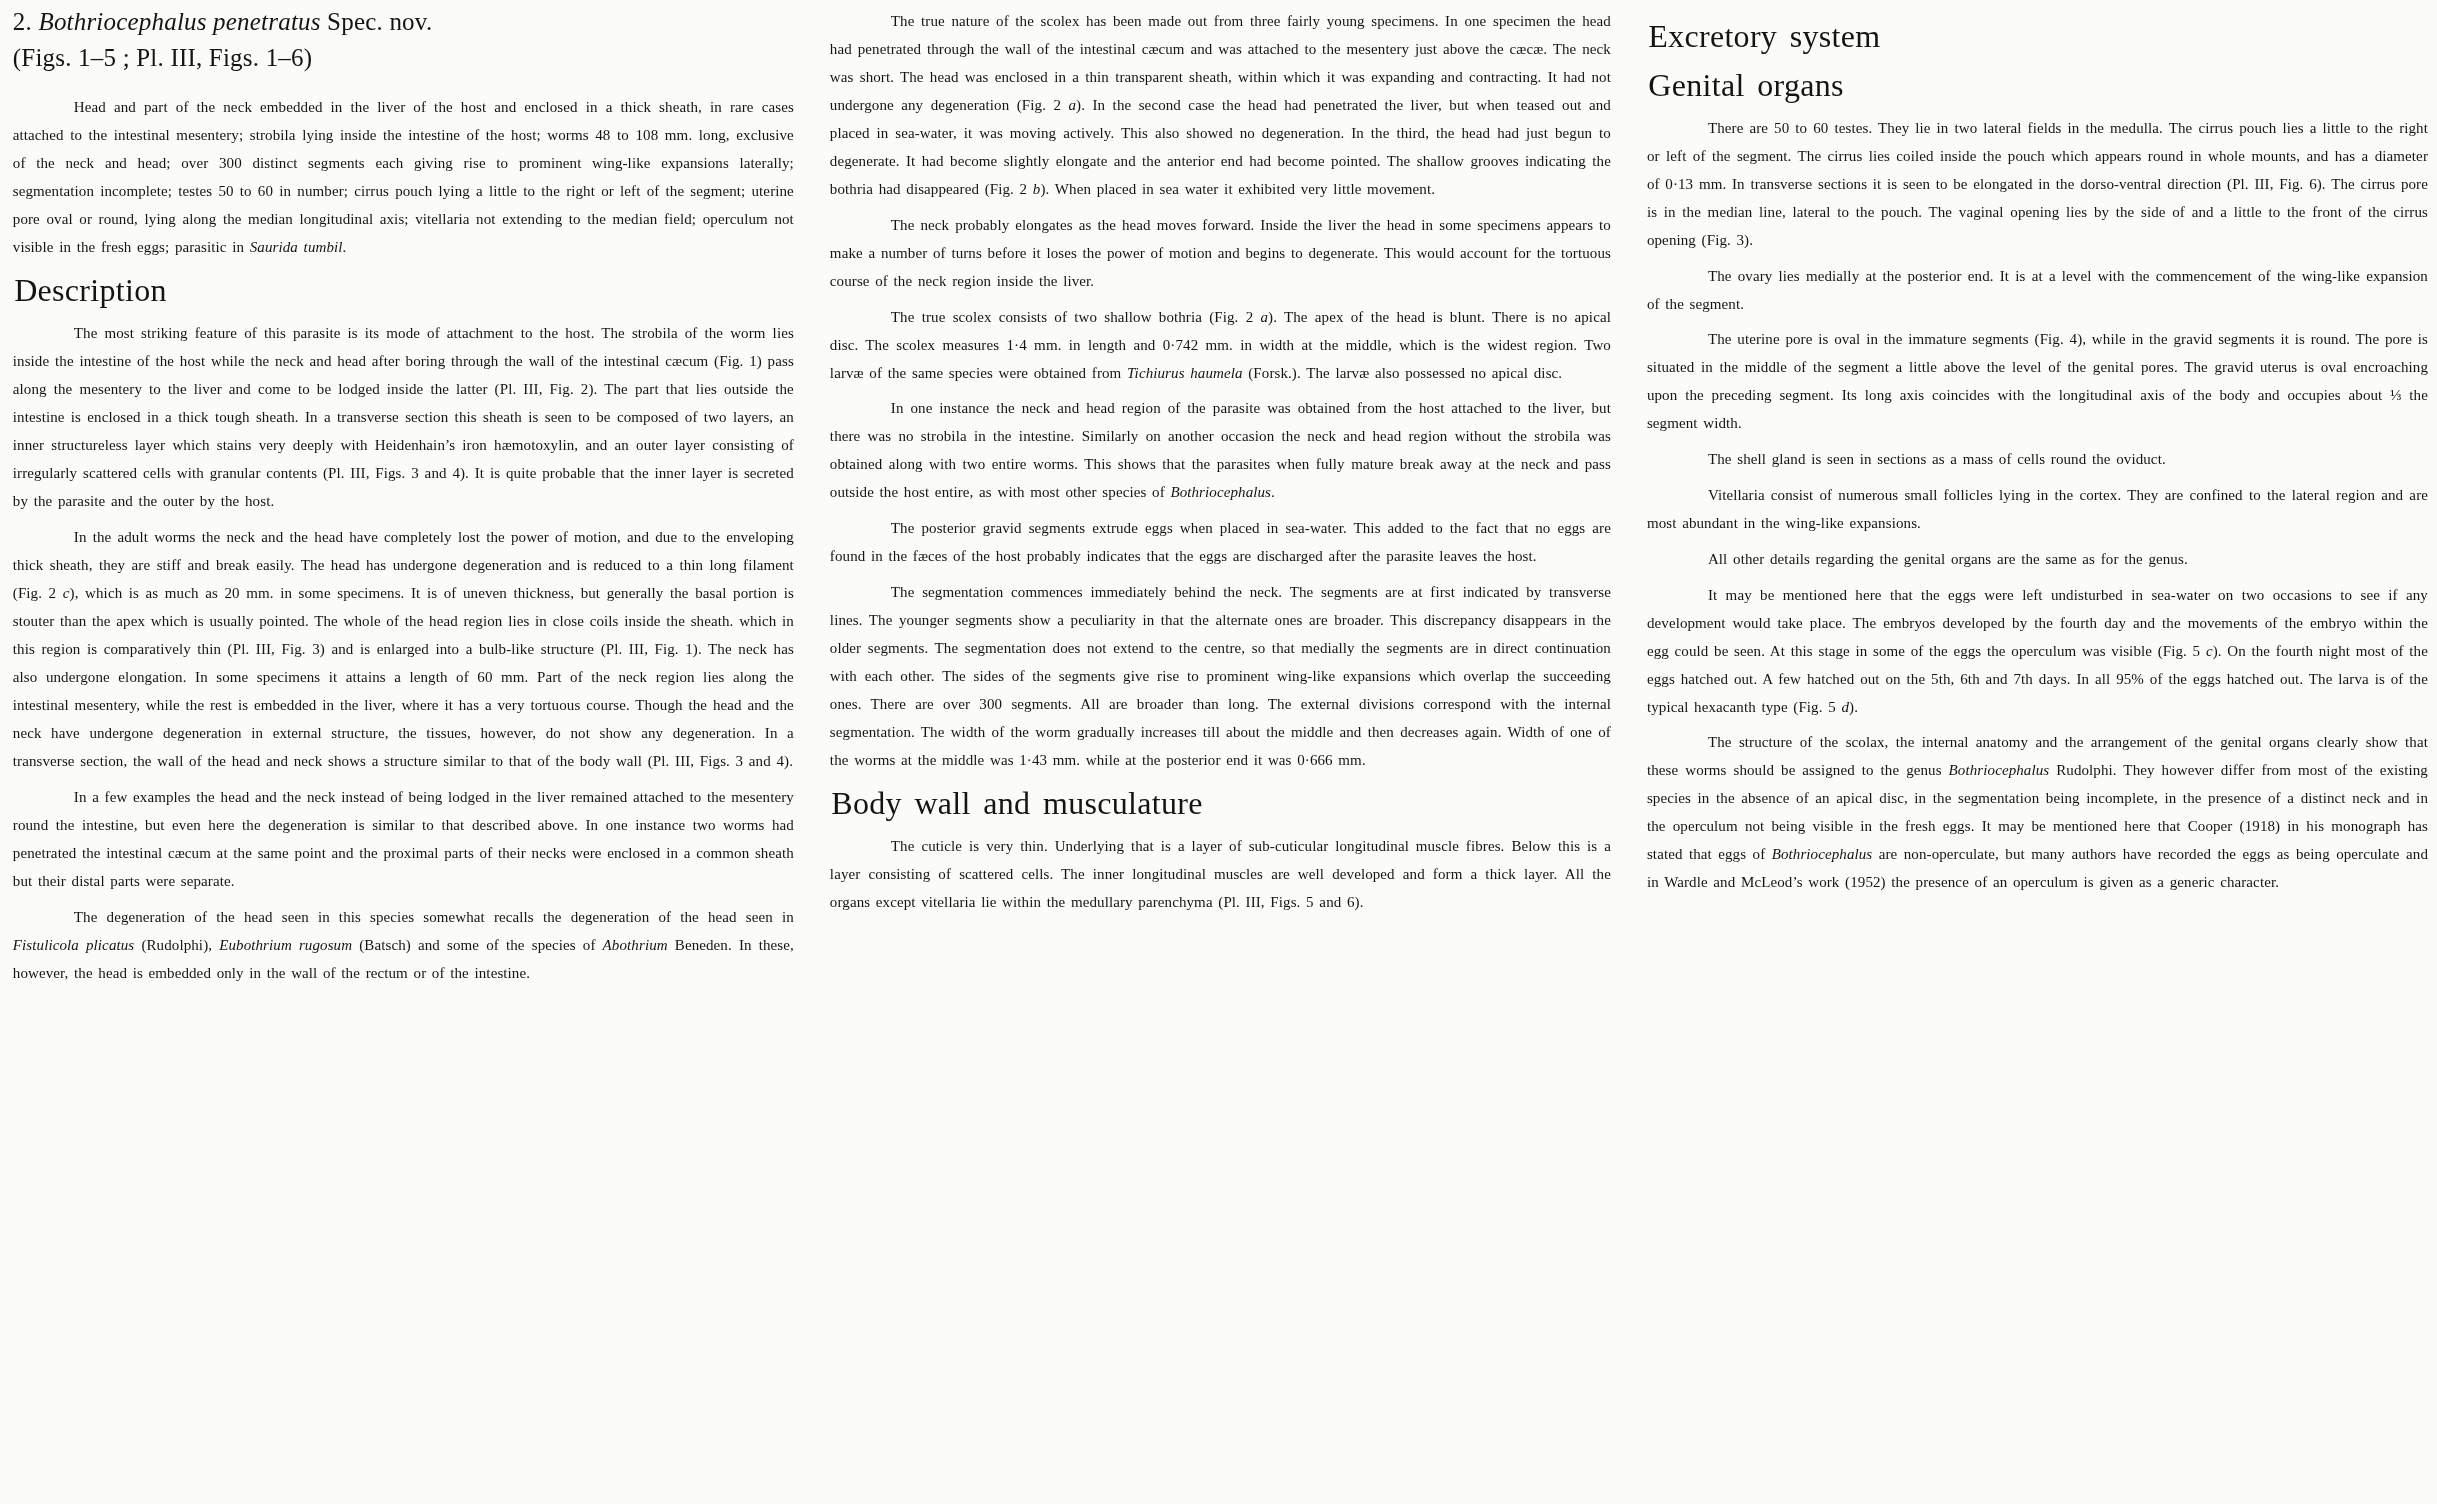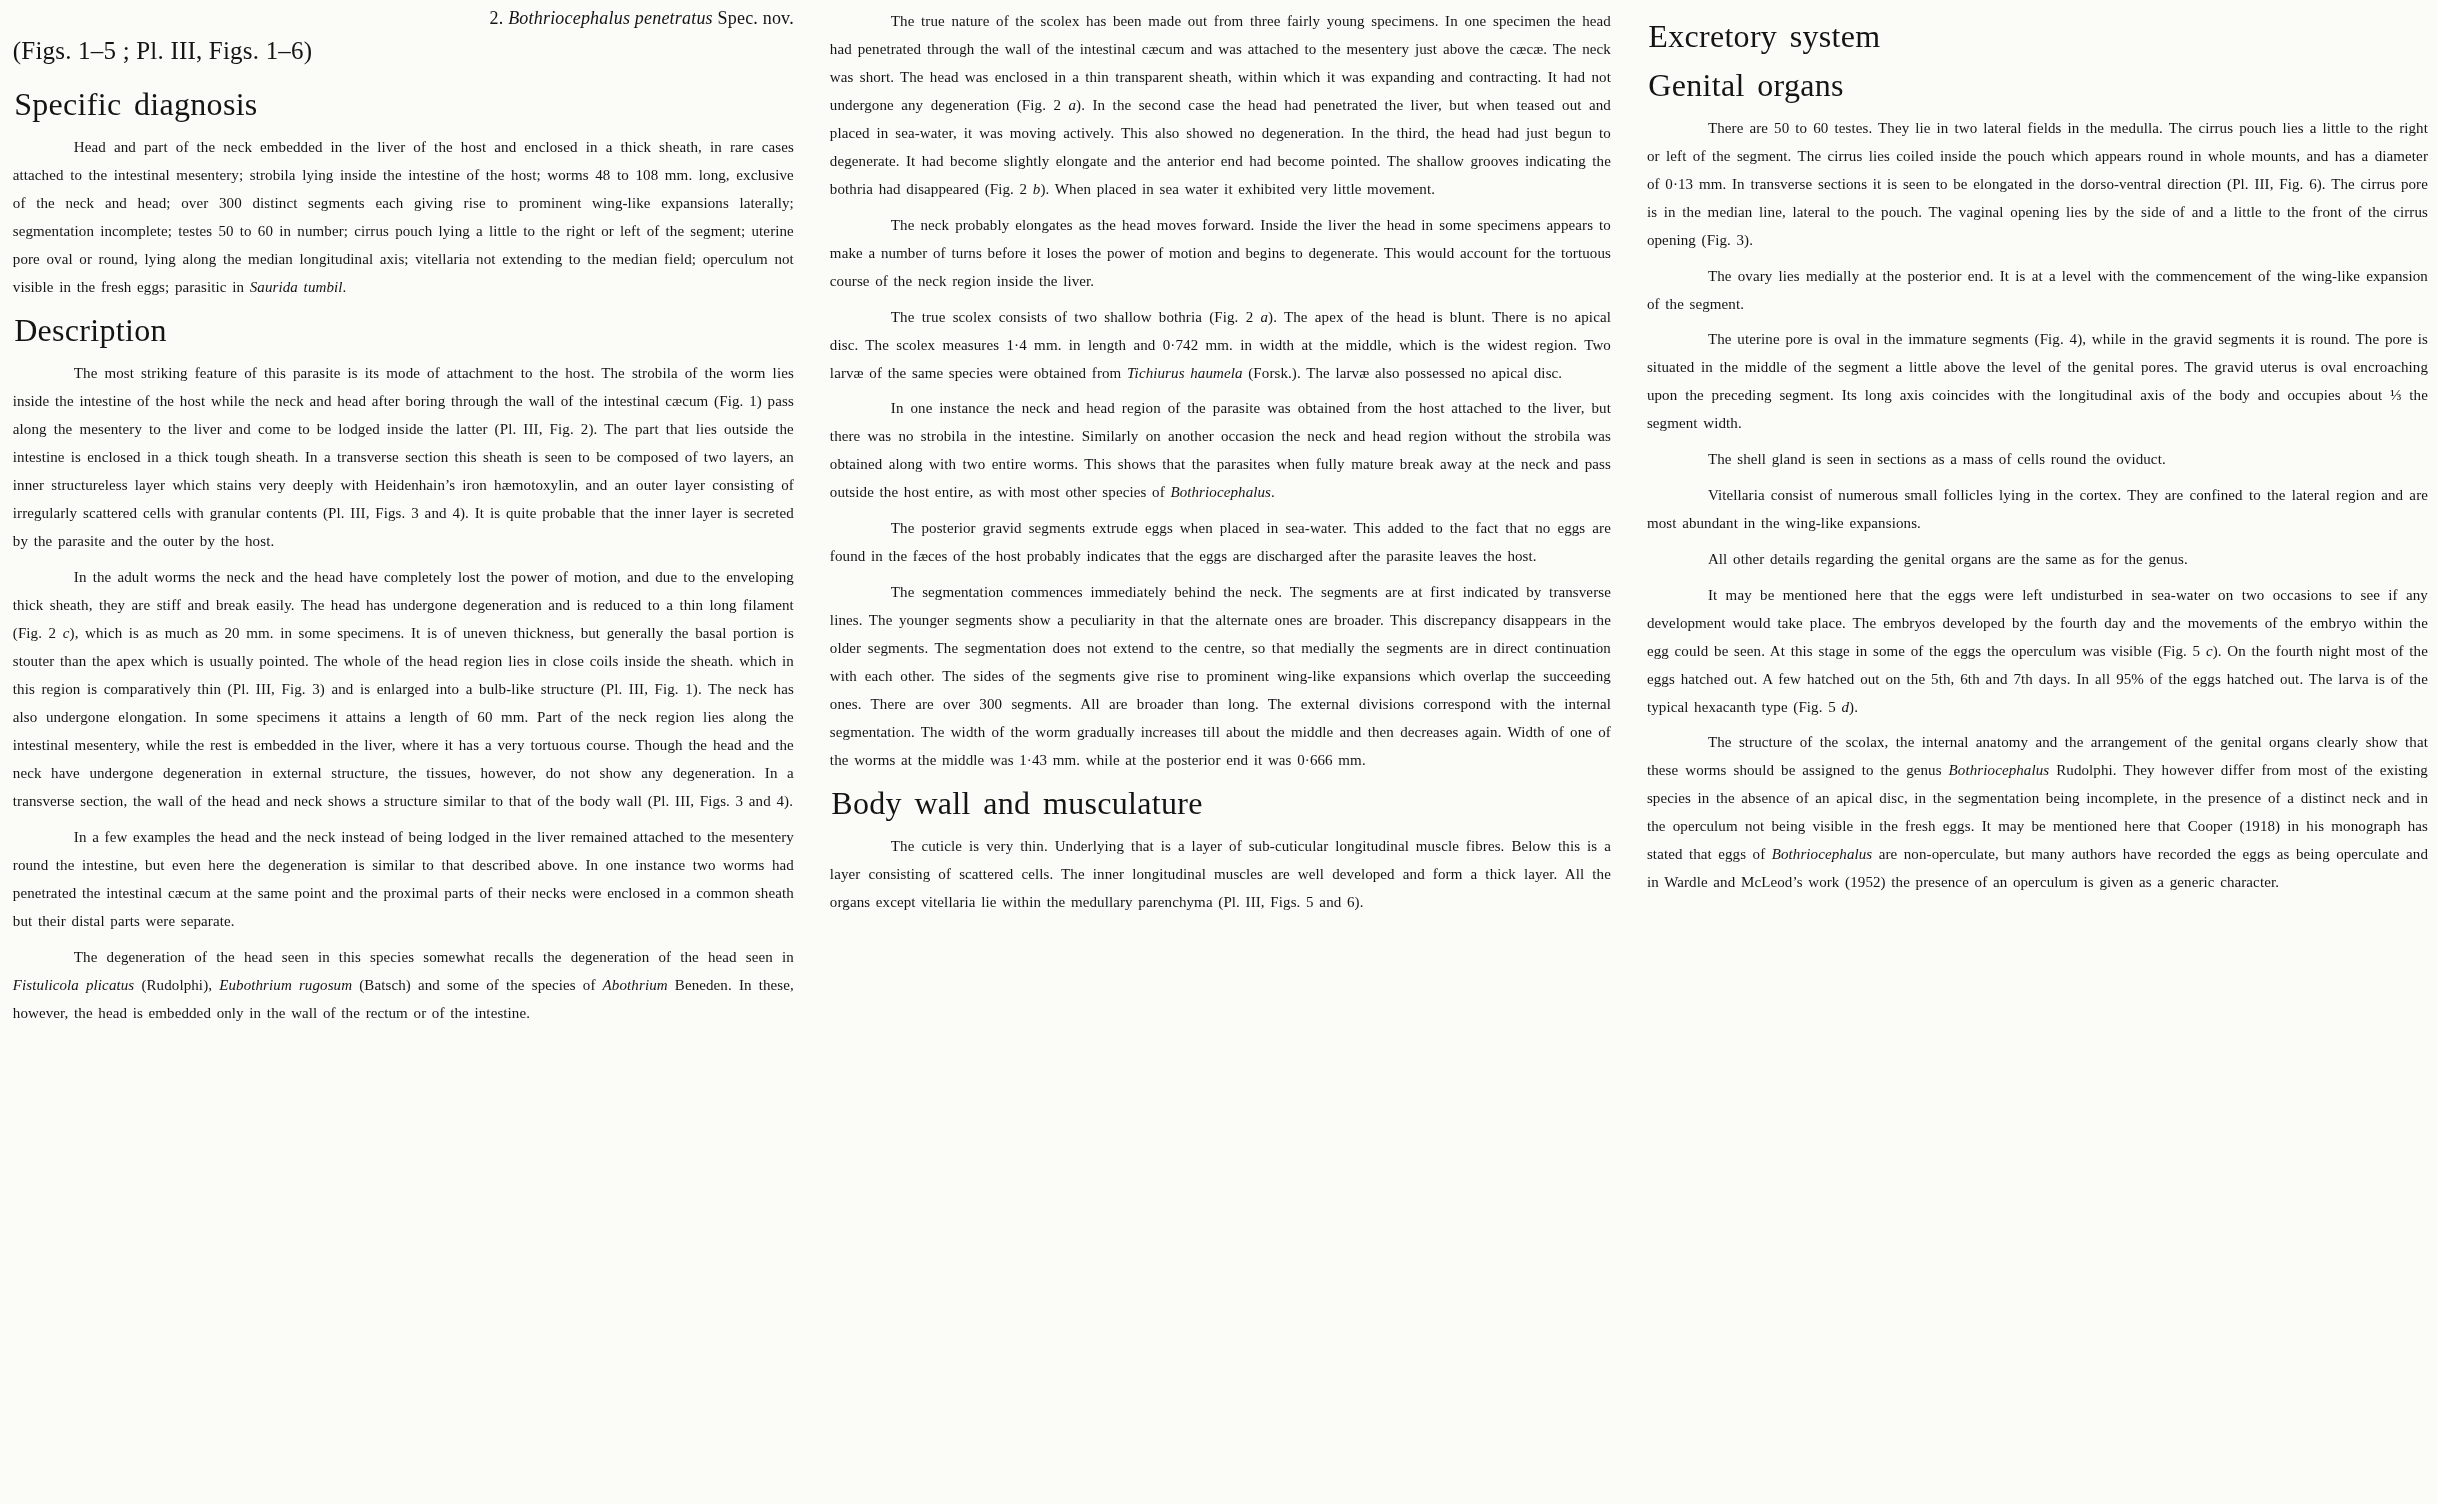--- a/index.html
+++ b/index.html
@@ -36,40 +36,39 @@
     letter-spacing: 0.1px;
     margin: 0 0 7.8px 0;
   }
   .head {
     font-size: 32px;
     letter-spacing: 0.3px;
     word-spacing: 4.3px;
     margin: 11.4px 0 10px 1.4px;
   }
   .title {
-    font-size: 18px;
-    text-align: right;
+    font-size: 25px;
+    text-align: left;
     letter-spacing: 0.2px;
     margin: 1.4px 0 7.1px 0;
   }
   .subtitle {
     font-size: 25px;
     text-align: left;
     letter-spacing: 0.2px;
     margin: 0 0 21.3px 0;
   }
 </style>
 </head>
 <body>
 
 <div class="page">
   <div class="col">
       <div class="title"><span>2.   </span><i>Bothriocephalus penetratus</i><span> Spec. nov.</span></div>
       <div class="subtitle"><span>(Figs. 1–5 ;  Pl. III, Figs. 1–6)</span></div>
-      <div class="head"><span>Specific diagnosis</span></div>
       <p class="para"><span>Head and part of the neck embedded in the liver of the host and enclosed in a thick sheath,  in rare cases attached to the intestinal mesentery; strobila lying inside the intestine of the host;  worms 48 to 108 mm. long, exclusive of the neck and head;  over 300 distinct segments each giving rise to prominent wing-like expansions laterally;  segmentation incomplete; testes 50 to 60 in number;  cirrus pouch lying a little to the right or left of the segment;  uterine pore oval or round, lying along the median longitudinal axis;  vitellaria not extending to the median field;  operculum not visible in the fresh eggs;  parasitic in </span><i>Saurida tumbil</i><span>.</span></p>
       <div class="head"><span>Description</span></div>
       <p class="para"><span>The most striking feature of this parasite is its mode of attachment to the host.  The strobila of the worm lies inside the intestine of the host while the neck and head after boring through the wall of the intestinal cæcum (Fig. 1) pass along the mesentery to the liver and come to be lodged inside the latter (Pl. III, Fig. 2).  The part that lies outside the intestine is enclosed in a thick tough sheath.  In a transverse section this sheath is seen to be composed of two layers, an inner structureless layer which stains very deeply with Heidenhain’s iron hæmotoxylin, and an outer layer consisting of irregularly scattered cells with granular contents  (Pl. III, Figs. 3 and 4). It is quite probable that the inner layer is secreted by the parasite and the outer by the host.</span></p>
       <p class="para"><span>In the adult worms the neck and the head have completely lost the power of motion, and due to the enveloping thick sheath, they are stiff and break easily.  The head has undergone degeneration and is reduced to a thin long filament (Fig. 2 </span><i>c</i><span>), which is as much as 20 mm. in some specimens. It is of uneven thickness, but generally the basal portion is stouter than the apex which is usually pointed.  The whole of the head region lies in close coils inside the sheath. which in this region is comparatively thin (Pl. III, Fig. 3) and is enlarged into a bulb-like structure (Pl. III, Fig. 1).  The neck has also undergone elongation.  In some specimens it attains a length of 60 mm.  Part of the neck region lies along the intestinal mesentery, while the rest is embedded in the liver,  where it has a very tortuous course. Though the head and the neck have undergone degeneration in external structure, the tissues, however, do not show any degeneration.  In a transverse section, the wall of the head and neck shows a structure similar to that of the body wall (Pl. III, Figs. 3 and 4).</span></p>
       <p class="para"><span>In a few examples the head and the neck instead of being lodged in the liver remained attached to the mesentery round the intestine, but even here the degeneration is similar to that described above.  In one instance two worms had penetrated the intestinal cæcum at the same point and the proximal parts of their necks were enclosed in a common sheath but their distal parts were separate.</span></p>
       <p class="para"><span>The degeneration of the head seen in this species somewhat recalls the degeneration of the head seen in </span><i>Fistulicola plicatus</i><span> (Rudolphi), </span><i>Eubothrium rugosum</i><span> (Batsch) and some of the species of </span><i>Abothrium</i><span> Beneden.  In these, however, the head is embedded only in the wall of the rectum or of the intestine.</span></p>
     </div>
   <div class="col">
       <p class="para"><span>The true nature of the scolex has been made out from three fairly young specimens.  In one specimen the head had penetrated through the wall of the intestinal cæcum  and was attached to the mesentery just above the cæcæ. The neck was short.  The head was enclosed in a thin transparent sheath, within which it was expanding and contracting.  It had not undergone any degeneration (Fig. 2 </span><i>a</i><span>).  In the second case the head had penetrated the liver, but when teased out and placed in sea-water, it was moving actively. This also showed no degeneration.  In the third, the head had just begun to degenerate.  It had become slightly elongate and the anterior end had become pointed.  The shallow grooves indicating the bothria had disappeared (Fig. 2 </span><i>b</i><span>).  When placed in sea water it exhibited very little movement.</span></p>
       <p class="para"><span>The neck probably elongates as the head moves forward.  Inside the liver the head in some specimens appears to make a number of turns before it loses the  power of motion  and  begins to degenerate.   This would account for the tortuous course of the neck region inside the liver.</span></p>

